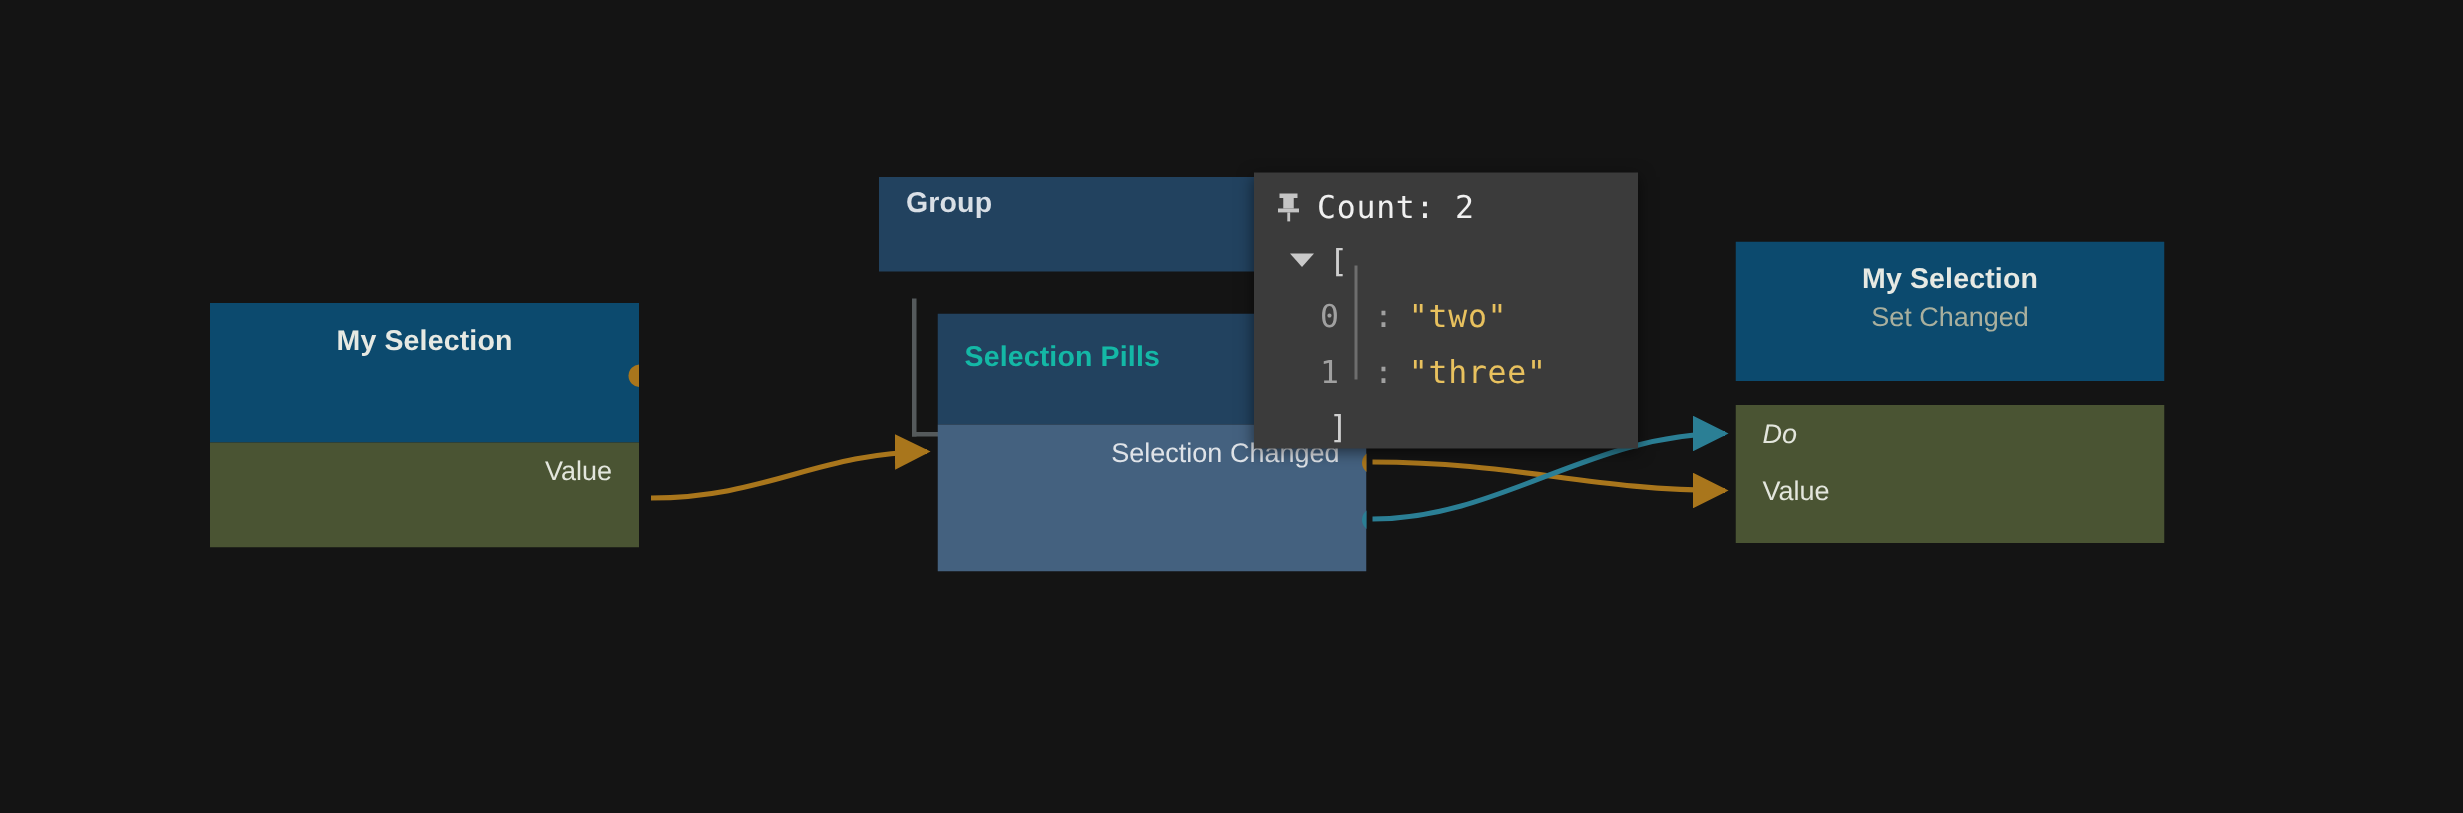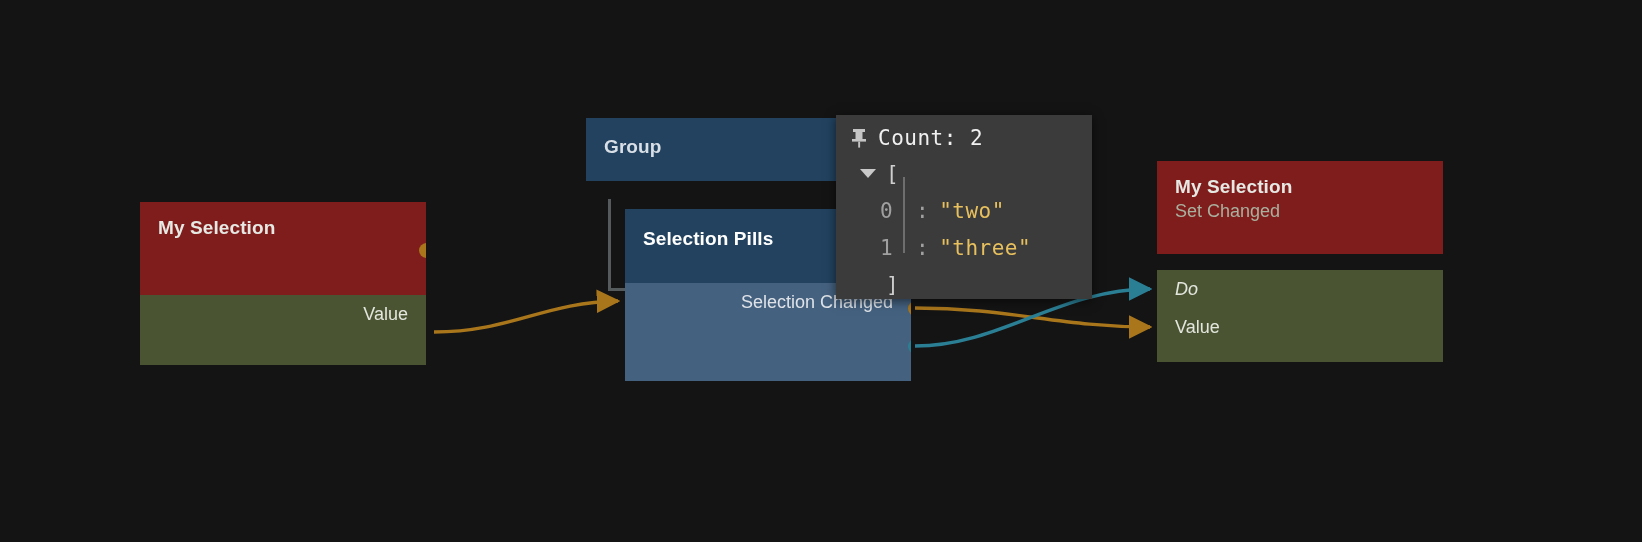--- a/index.html
+++ b/index.html
@@ -66,28 +66,28 @@
   .port-row.out { justify-content: flex-end; padding-right: 18px; }
   .port-row.in  { justify-content: flex-start; padding-left: 18px; }
   .port-label {
     font-size: 18px;
     color: #dfe3e8;
     line-height: 20px;
     white-space: nowrap;
   }
 
   
-  .node-var .node-header { background: #7f1d1d; }
+  .node-var .node-header { background: #0c4a6e; text-align: center; }
   .node-var .node-body   { background: #4a5433; }
   .node-var .port-label  { color: #e3e6dd; }
 
   
   .node-blue .node-header { background: #22425f; }
   .node-blue .node-body   { background: #44617f; }
-  .node-blue .node-title  { color: #ffffff; }
+  .node-blue .node-title  { color: #14b8a6; }
 
   
   .node-group {
     background: #22425f;
   }
   .node-group .node-title { color: #d9dfe6; font-size: 19px; }
 
   
   .group-bracket {
     position: absolute;
@@ -189,21 +189,21 @@
     </div>
     <div class="node-body" style="height:70px;">
       <div class="port-row out" style="height:38px;">
         <span class="port-label">Value</span>
       </div>
     </div>
     <div class="port-dot dot-orange" style="left:279px; top:41px;"></div>
   </div>
 
   <div class="node node-group" style="left:586px; top:118px; width:324px; height:63px;">
-    <div class="node-header" style="padding-top:17px;">
+    <div class="node-header" style="padding-top:6px;">
       <div class="node-title">Group</div>
     </div>
   </div>
 
   <div class="group-bracket" style="left:608px; top:199px; width:19px; height:92px;"></div>
 
   <div class="node node-blue" style="left:625px; top:209px; width:286px; height:172px;">
     <div class="node-header" style="height:74px; padding-top:18px;">
       <div class="node-title">Selection Pills</div>
     </div>

